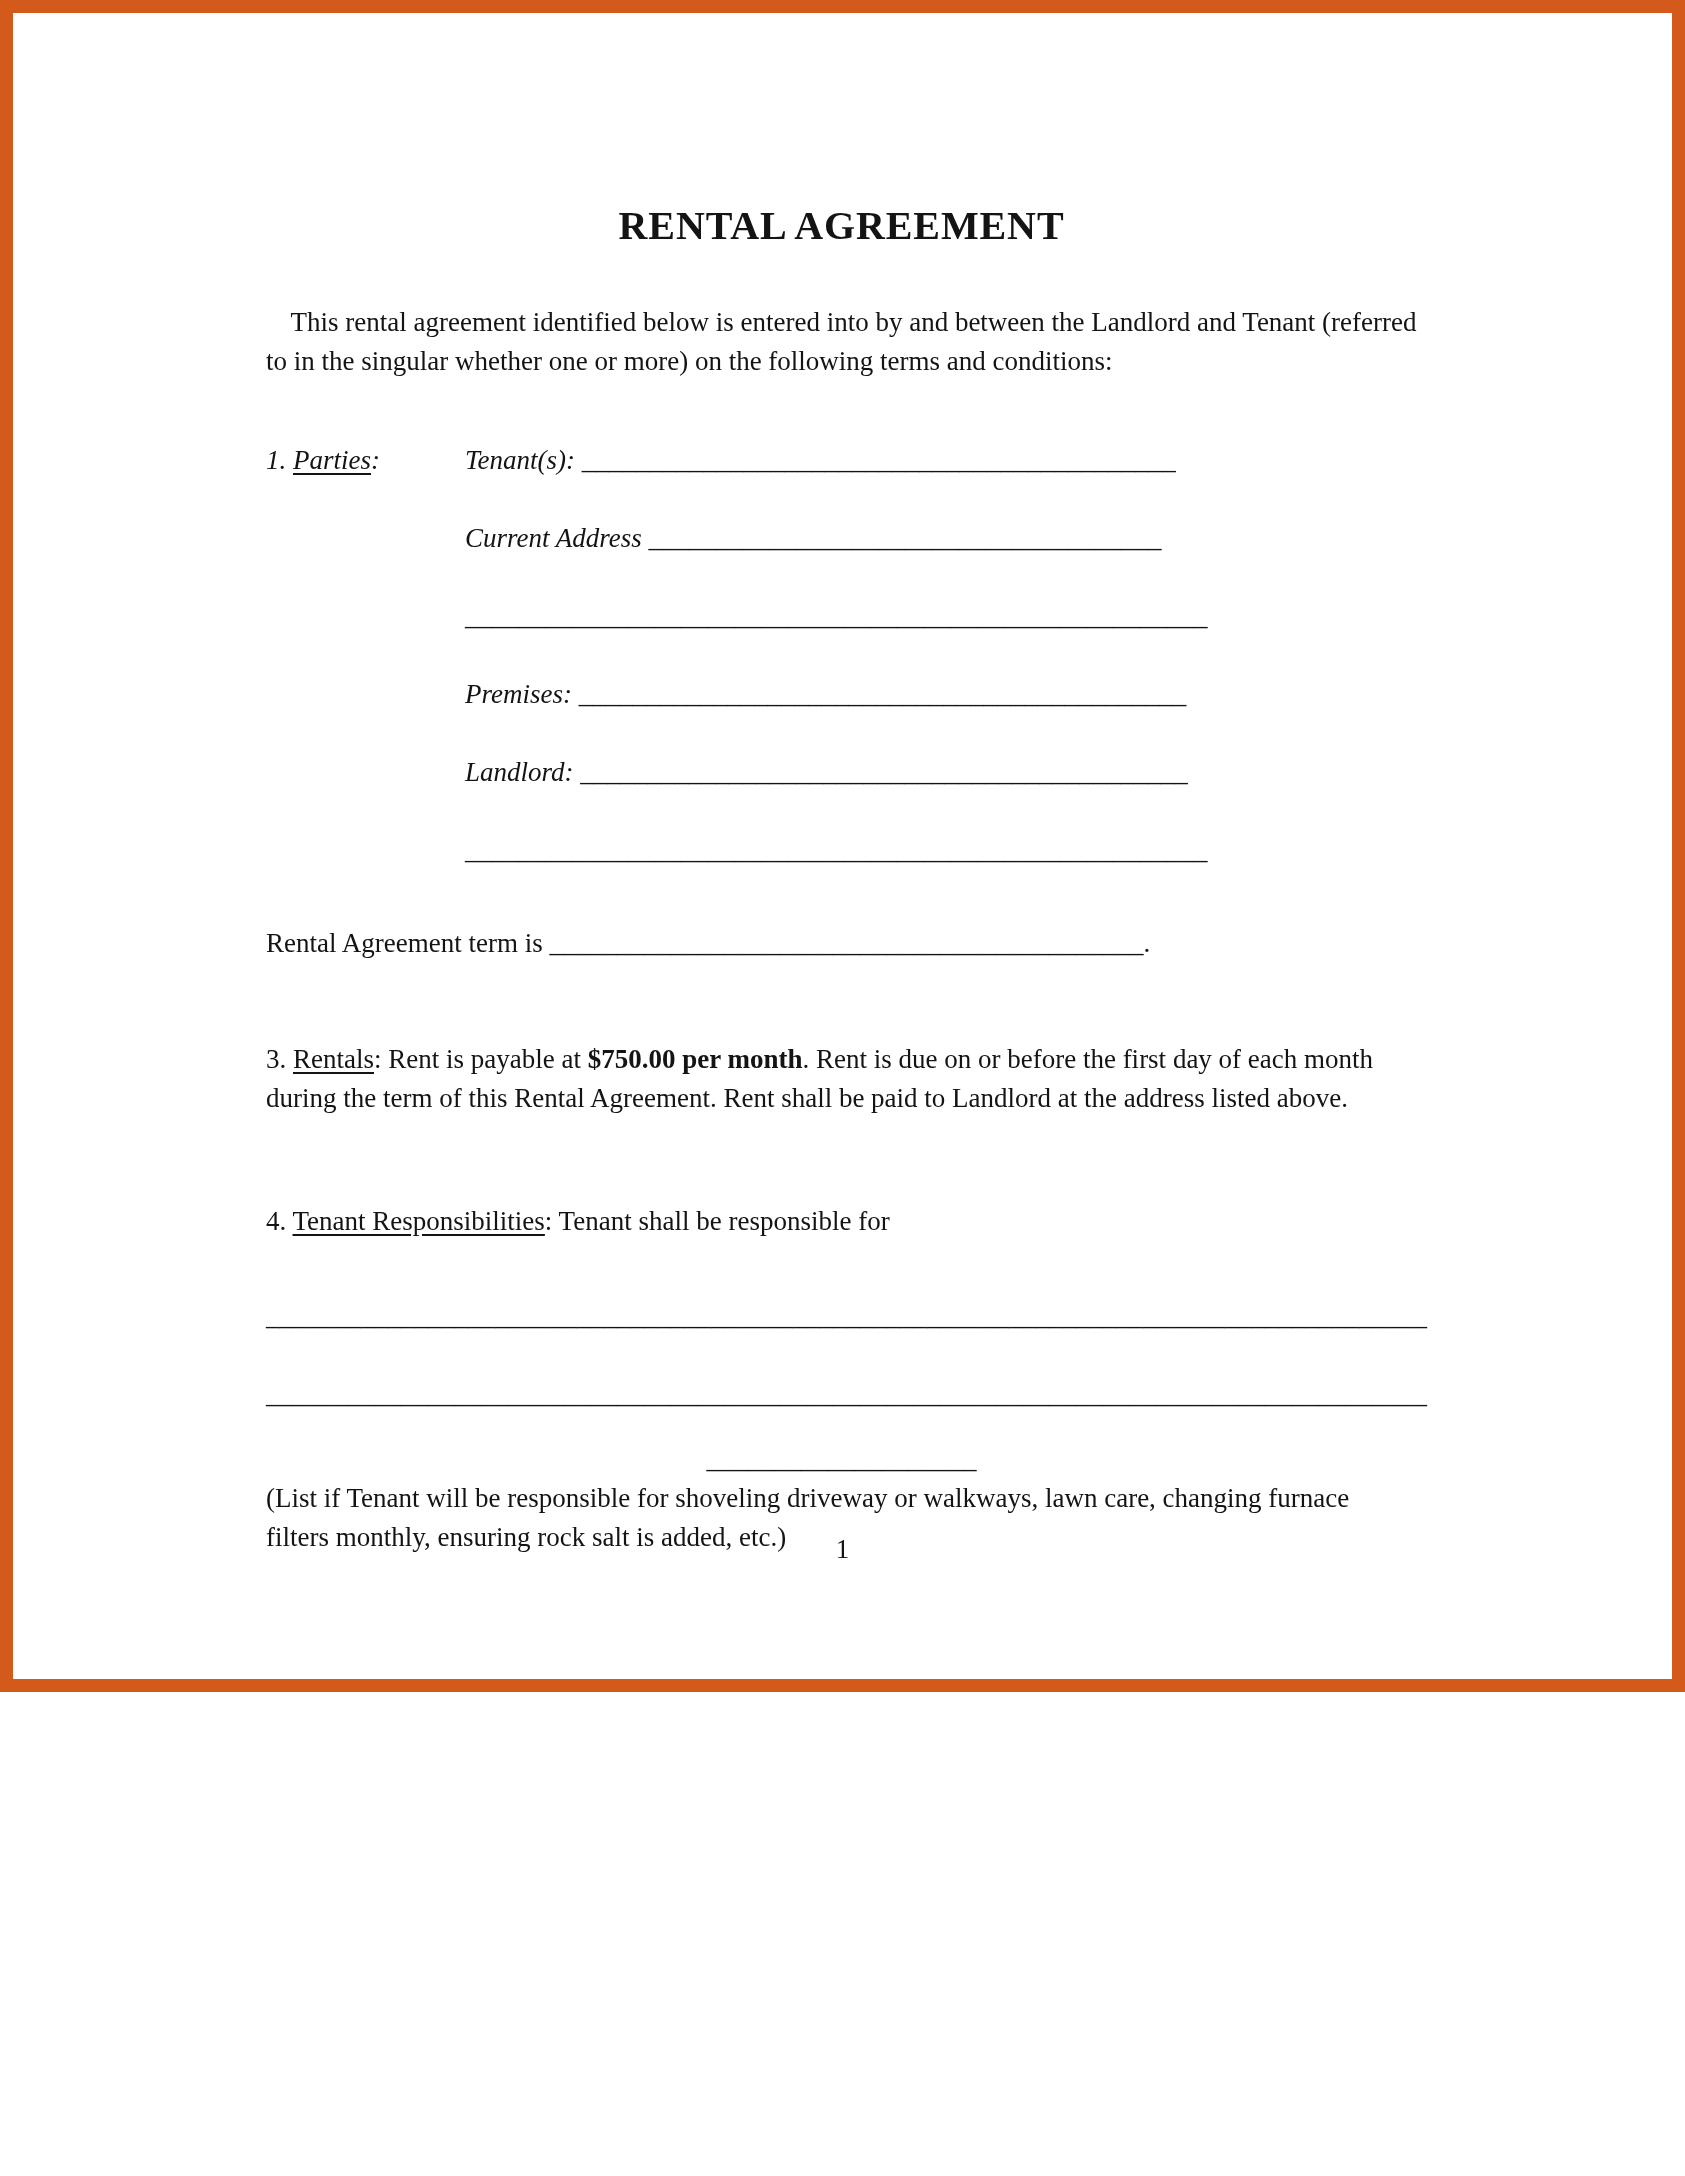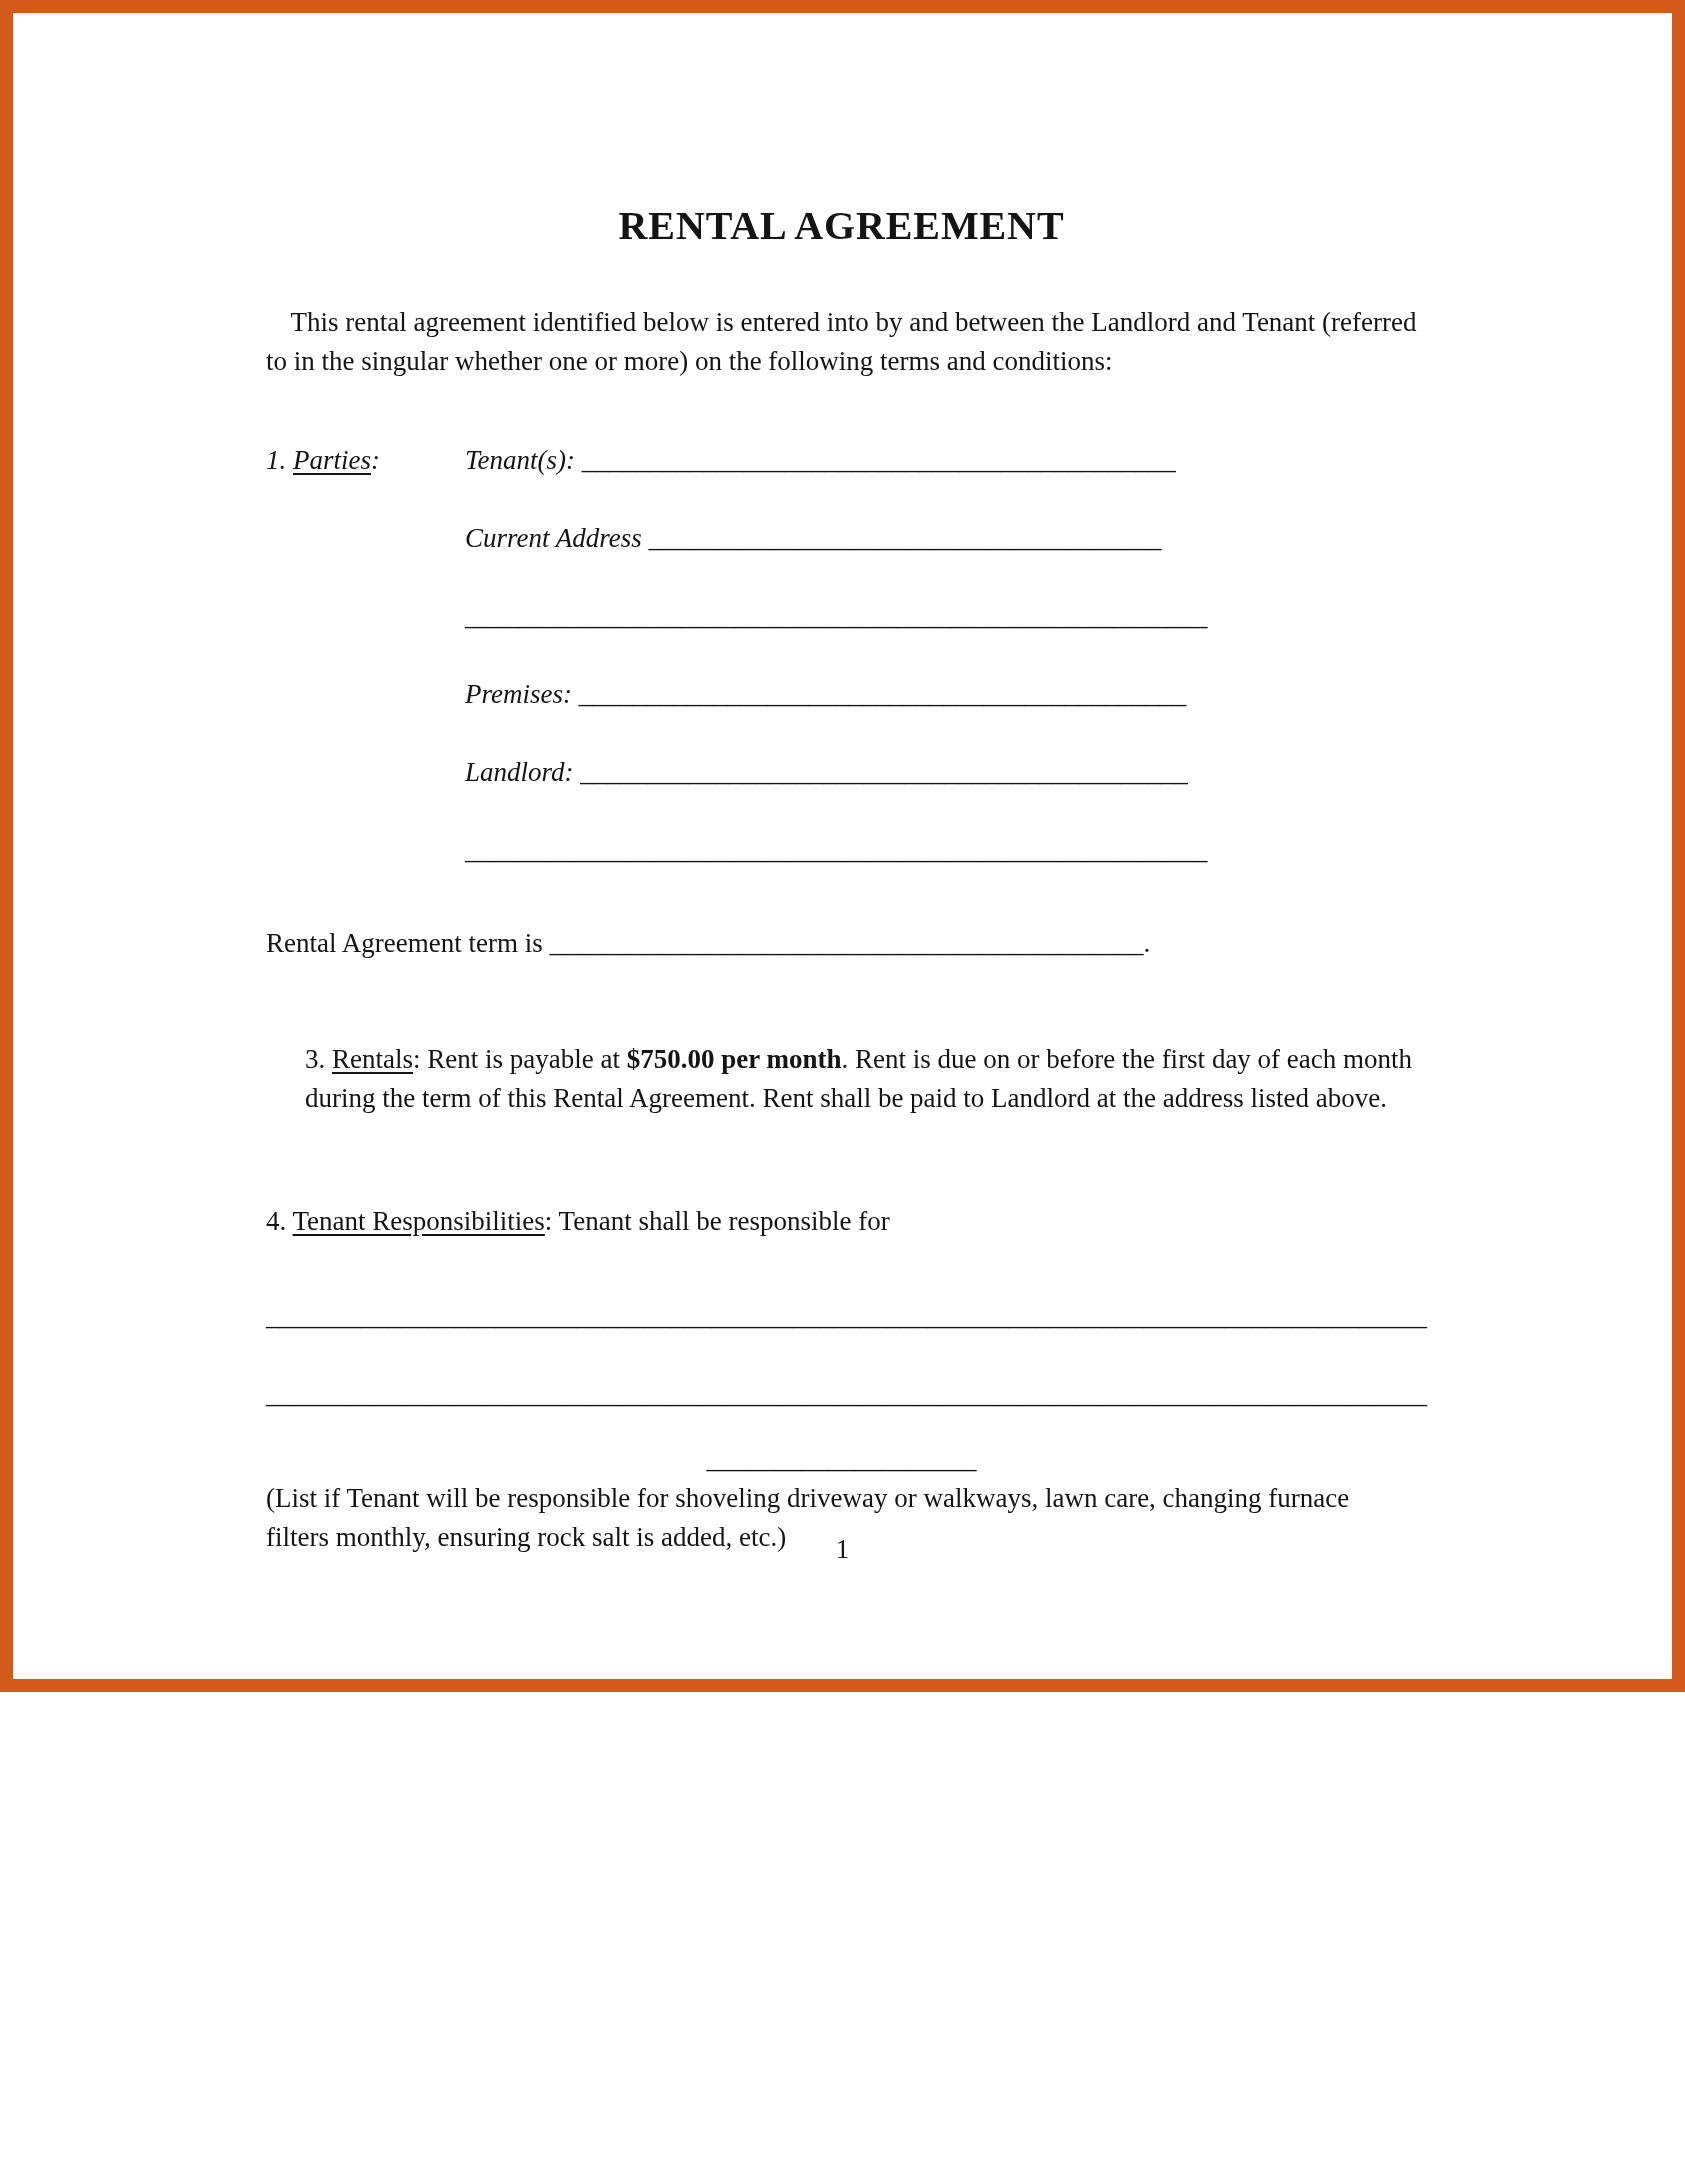--- a/index.html
+++ b/index.html
@@ -48,21 +48,21 @@
     margin-bottom:39px;
     white-space:nowrap;
   }
   .field-row:last-child{margin-bottom:0;}
   .u{text-decoration:underline;text-underline-offset:4.4px;}
   .bu{font-weight:bold;text-decoration:underline;text-underline-offset:4.4px;}
   .b{font-weight:bold;}
   .blank{letter-spacing:0px;white-space:nowrap;}
   .sec-term{margin-top:54px;}
   .term-line2{margin-top:37px;}
-  .sec-rentals{margin-top:77px;margin-left:39px;}
+  .sec-rentals{margin-top:77px;}
   .sec-resp{margin-top:84px;}
   .resp-blank1{margin-top:56px;}
   .resp-blank2{margin-top:39px;}
   .resp-blank3{margin-top:26px;text-align:center;}
   .resp-note{margin-top:0px;}
   .page-number{
     position:absolute;
     bottom:114px;
     left:0;
     width:100%;

